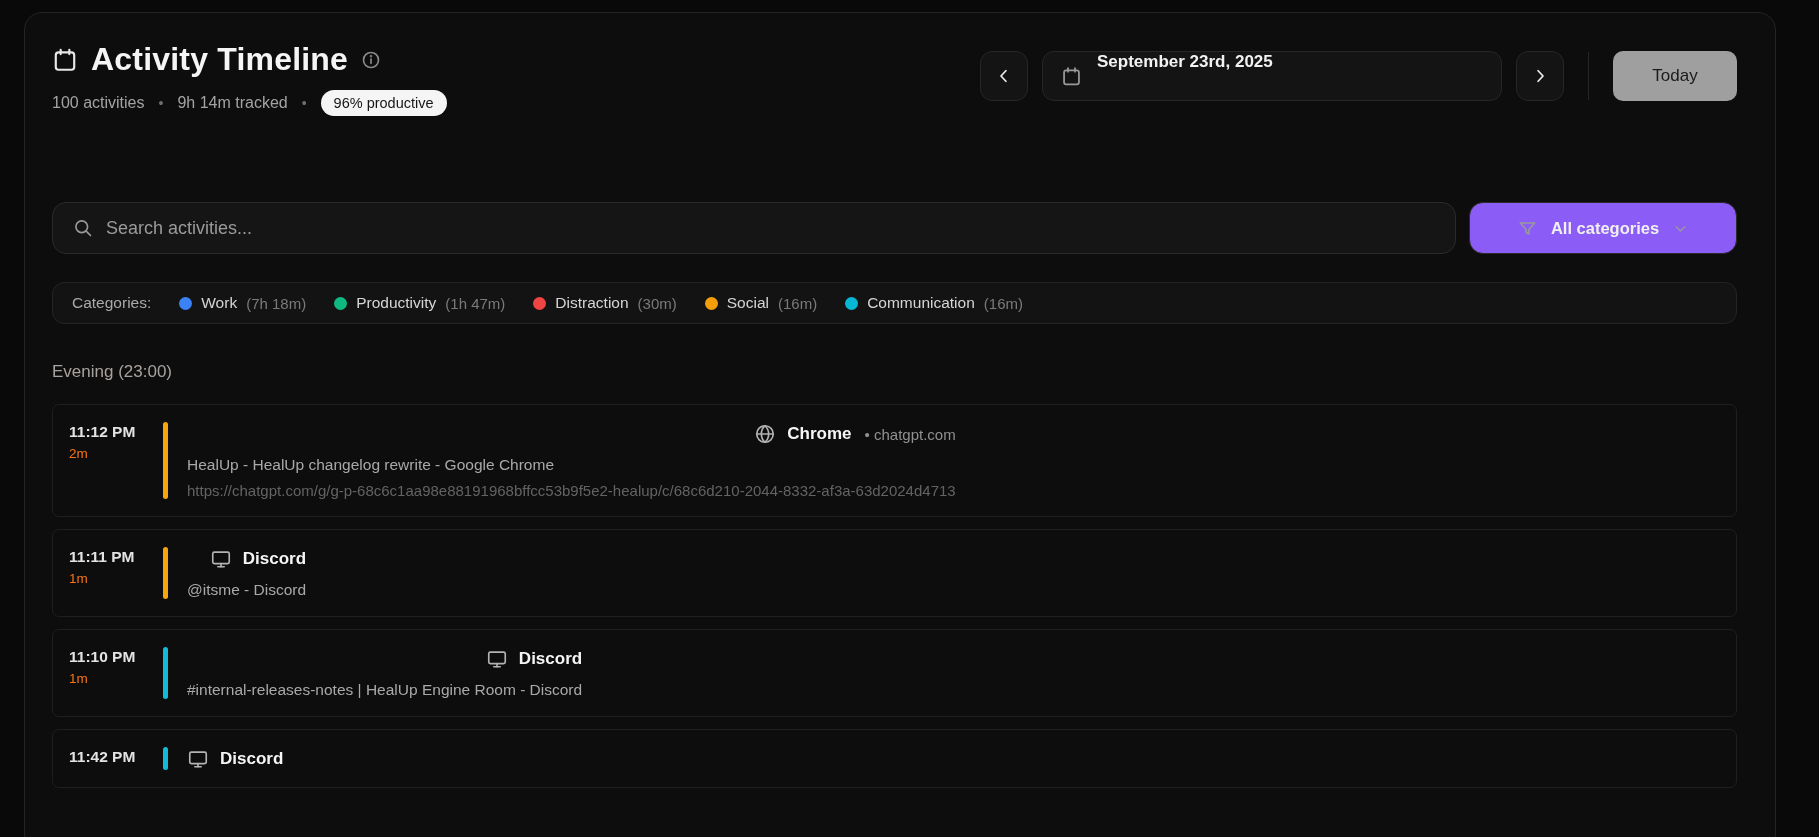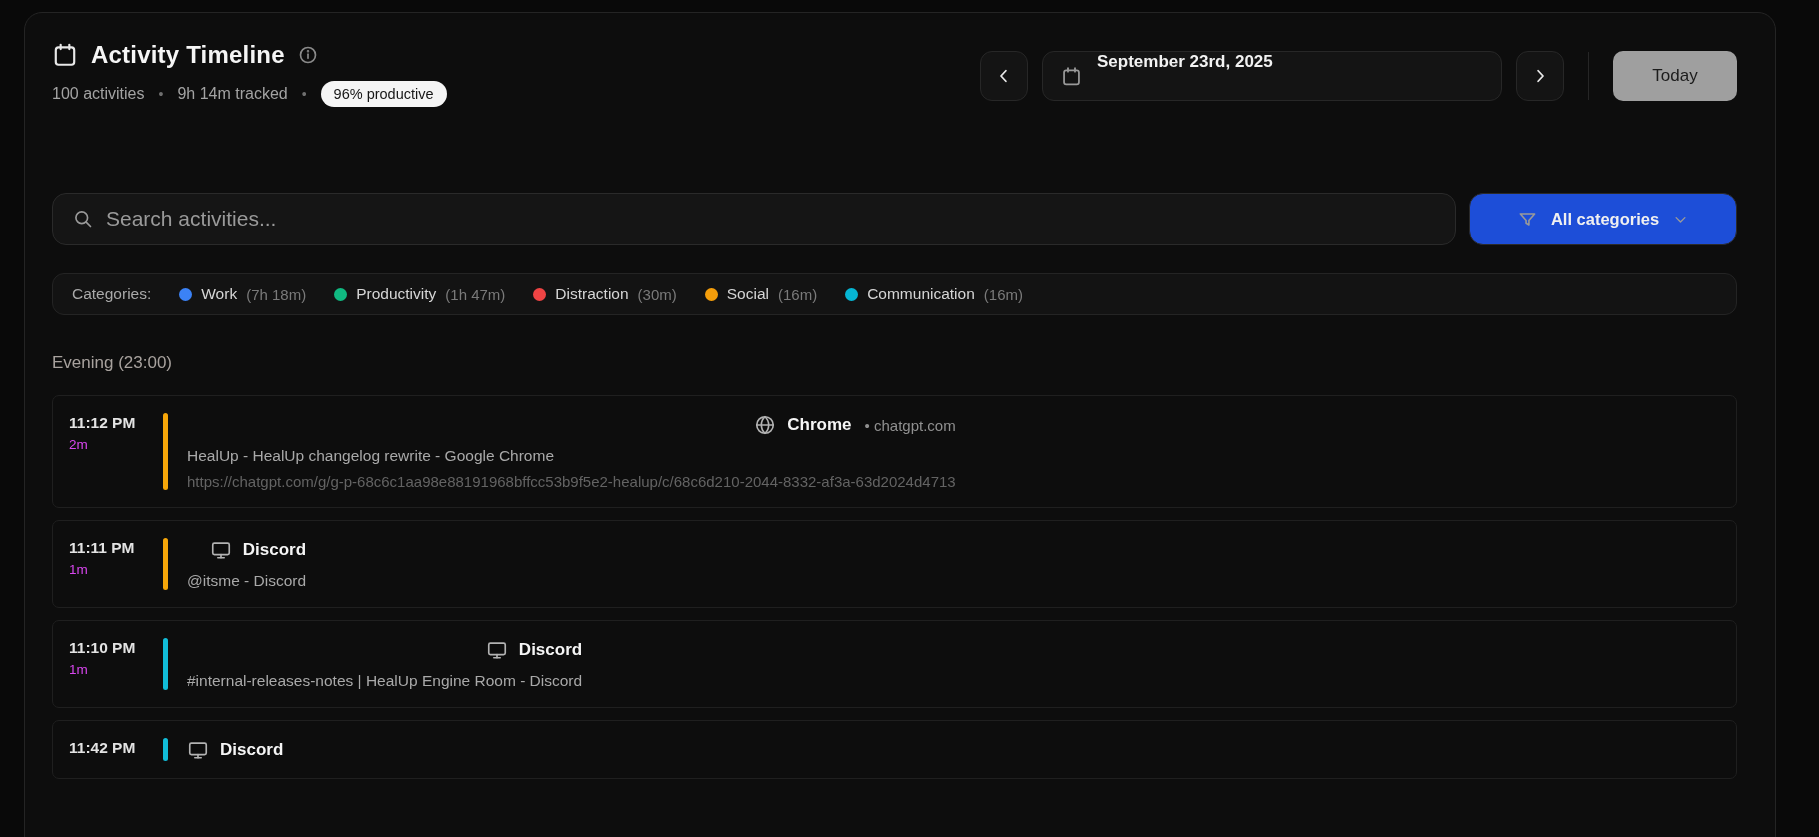--- a/index.html
+++ b/index.html
@@ -5,21 +5,21 @@
   * { margin:0; padding:0; box-sizing:border-box; }
   html,body { width:1819px; height:837px; background:#090909; overflow:hidden;
               font-family:"Liberation Sans", sans-serif; -webkit-font-smoothing:antialiased; }
   .card { position:absolute; left:24px; top:12px; width:1752px; height:880px;
           background:#0d0d0d; border:1px solid #242424; border-radius:18px;
           padding:28px 38px 0 27px; }
 
   
   .header { display:flex; justify-content:space-between; align-items:flex-start; }
   .title-row { display:flex; align-items:center; gap:13px; }
-  .title-row h1 { color:#f5f5f5; font-size:24px; font-weight:700; letter-spacing:.2px; }
+  .title-row h1 { color:#f5f5f5; font-size:32px; font-weight:700; letter-spacing:.2px; }
   .icon { display:inline-flex; align-items:center; justify-content:center; color:#e8e8e8; }
   .icon svg { display:block; }
   .info-ic { color:#8a8a8a; }
   .substats { display:flex; align-items:center; gap:14px; margin-top:12px; color:#a3a3a3; font-size:16px; }
   .substats .sep { color:#6f6f6f; font-size:14px; }
   .badge { background:#f5f5f5; color:#161616; font-size:14.5px; font-weight:500;
            padding:5px 13px; border-radius:999px; }
 
   .datenav { display:flex; align-items:center; margin-top:10px; }
   .navbtn { width:48px; height:50px; border-radius:12px; background:#141414;
@@ -34,45 +34,45 @@
   .todaybtn { width:124px; height:50px; border-radius:10px; background:#9f9f9f;
               color:#1c1c1c; font-size:17px; font-weight:500; display:flex;
               align-items:center; justify-content:center; cursor:pointer; border:none;
               font-family:"Liberation Sans", sans-serif; }
 
   
   .toolbar { display:flex; gap:13px; margin-top:86px; }
   .searchbox { flex:1; height:52px; background:#151515; border:1px solid #2a2a2a;
                border-radius:14px; display:flex; align-items:center; padding:0 20px; gap:13px; }
   .searchbox input { flex:1; background:transparent; border:none; outline:none;
-                     color:#e5e5e5; font-size:21px; font-family:"Liberation Sans", sans-serif; }
+                     color:#e5e5e5; font-size:18px; font-family:"Liberation Sans", sans-serif; }
   .searchbox input::placeholder { color:#9a9a9a; }
   .search-ic, .filter-ic, .chev { color:#9a9a9a; }
-  .filterbox { width:268px; height:52px; background:#1d4ed8; border:1px solid #2a2a2a;
+  .filterbox { width:268px; height:52px; background:#8b5cf6; border:1px solid #2a2a2a;
                border-radius:14px; display:flex; align-items:center; justify-content:center;
                gap:14px; cursor:pointer; }
   .filterbox .lbl { color:#f0f0f0; font-size:16.5px; font-weight:600; }
 
   
   .catbar { margin-top:28px; height:42px; background:#131313; border:1px solid #242424;
             border-radius:12px; display:flex; align-items:center; gap:28px; padding:0 19px; }
   .catbar .caption { color:#a9a9a9; font-size:15.5px; }
   .catitem { display:flex; align-items:center; gap:9px; cursor:pointer; }
   .dot { width:13px; height:13px; border-radius:50%; }
   .catitem .nm { color:#d6d6d6; font-size:15.5px; }
   .catitem .dur { color:#7a7a7a; font-size:15px; }
 
   
   .section-label { margin-top:38px; color:#a8a29e; font-size:17px; font-weight:500; }
   .rows { margin-top:22px; }
   .row { border:1px solid #1f1f1f; border-radius:7px; margin-bottom:12px;
          display:flex; padding:17px 16px; background:#0d0d0d; cursor:pointer; }
   .timecol { width:94px; flex:none; padding-top:1px; }
   .timecol .t { color:#e3e3e3; font-size:15.5px; font-weight:600; }
-  .timecol .d { color:#d946ef; font-size:13.5px; margin-top:5px; }
+  .timecol .d { color:#f97316; font-size:13.5px; margin-top:5px; }
   .cbar { width:5px; border-radius:3px; flex:none; align-self:stretch; margin-right:19px; }
   .rowbody { padding-top:1px; min-width:0; }
   .appline { display:flex; align-items:center; gap:11px;justify-content:flex-end; }
   .app-ic { color:#b3b3b3; }
   .appname { color:#f5f5f5; font-size:17px; font-weight:700; }
   .domain { color:#909090; font-size:15px; margin-left:2px; }
   .wtitle { color:#a9a9a9; font-size:15.5px; margin-top:11px; }
   .url { color:#636363; font-size:15px; margin-top:8px; }
 </style>
 </head>

